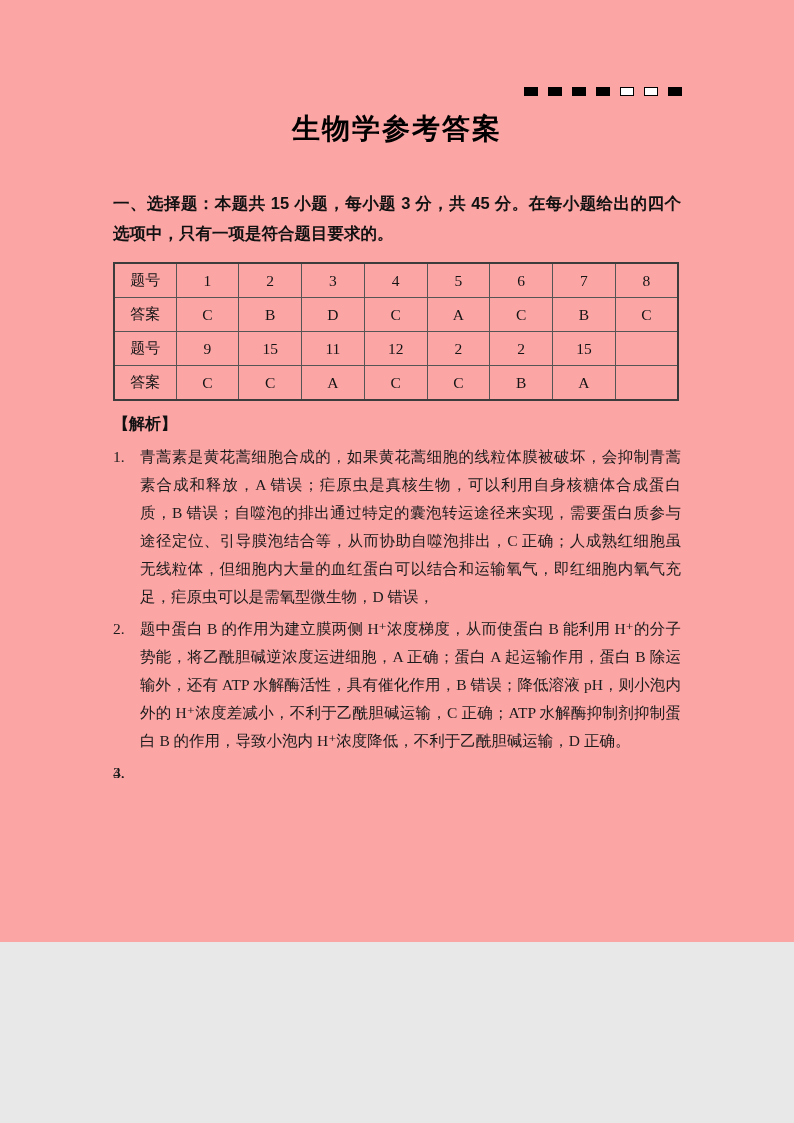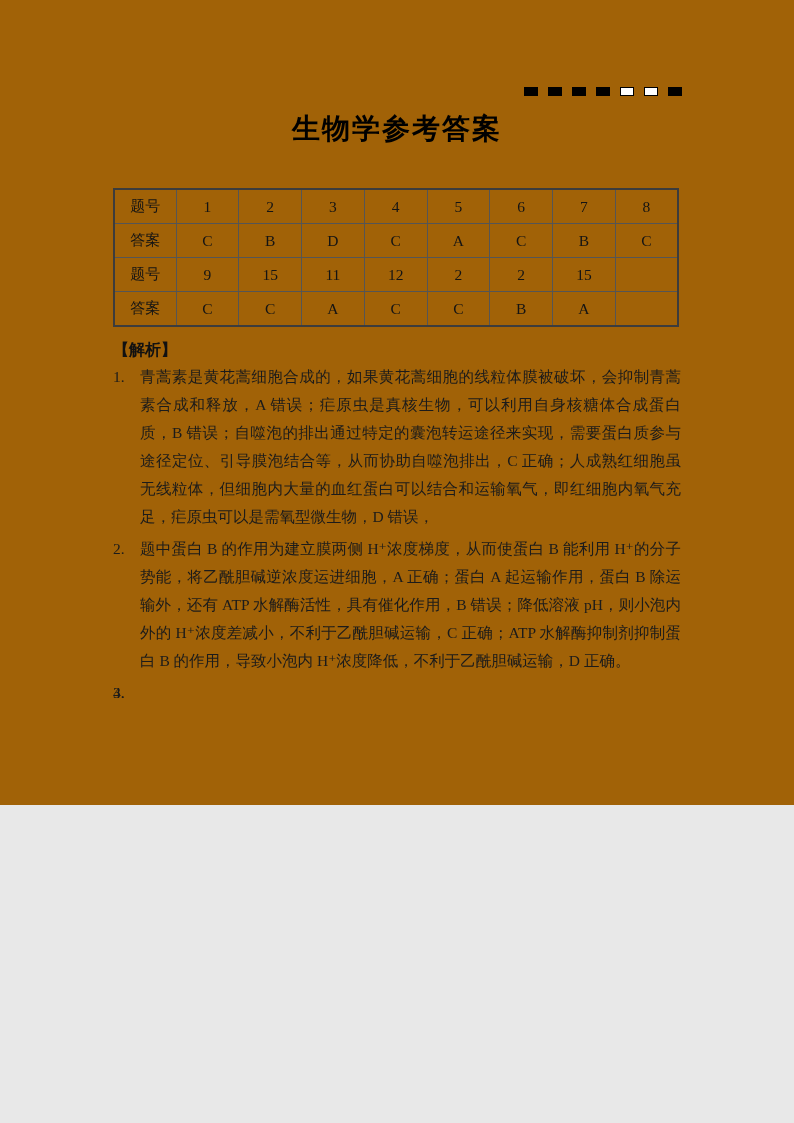--- a/index.html
+++ b/index.html
@@ -1,21 +1,21 @@
 <!DOCTYPE html>
 <html><head>
 <meta charset="utf-8">
 <style>
   html, body { margin: 0; padding: 0; background: #e8e8e8; }
   .page {
     position: relative;
     width: 794px;
-    height: 805px;
+    height: 942px;
     margin: 0 auto;
-    background: #a16207;
+    background: #fca5a5;
     overflow: hidden;
     font-family: "Liberation Serif", "DejaVu Serif", serif;
     color: #1b1b1b;
   }
 
   
   .reg-marks {
     position: absolute;
     top: 87px;
     right: 112px;
@@ -87,21 +87,21 @@
     font-size: 15px;
     margin-top: 24px;
   }
 
   
   .analysis-heading {
     font-family: "Liberation Sans", "DejaVu Sans", sans-serif;
     font-size: 16px;
     font-weight: 700;
     color: #111;
-    margin: 11px 0 1px 0;
+    margin: 11px 0 7px 0;
     line-height: 24px;
   }
   .analysis-item {
     position: relative;
     padding-left: 27px;
     font-size: 15.5px;
     line-height: 28px;
     text-align: justify;
     margin-bottom: 4px;
     color: #1b1b1b;
@@ -137,20 +137,21 @@
       <span class="mark filled"></span>
       <span class="mark empty"></span>
       <span class="mark empty"></span>
       <span class="mark filled"></span>
     </div>
 
   <div class="doc-title">生物学参考答案</div>
 
   <div class="content">
 
+    <p class="section-heading">一、选择题：本题共 15 小题，每小题 3 分，共 45 分。在每小题给出的四个选项中，只有一项是符合题目要求的。</p>
 
     <table class="answer-table">
       <colgroup>
         <col style="width:62px">
         <col>
           <col>
           <col>
           <col>
           <col>
           <col>

